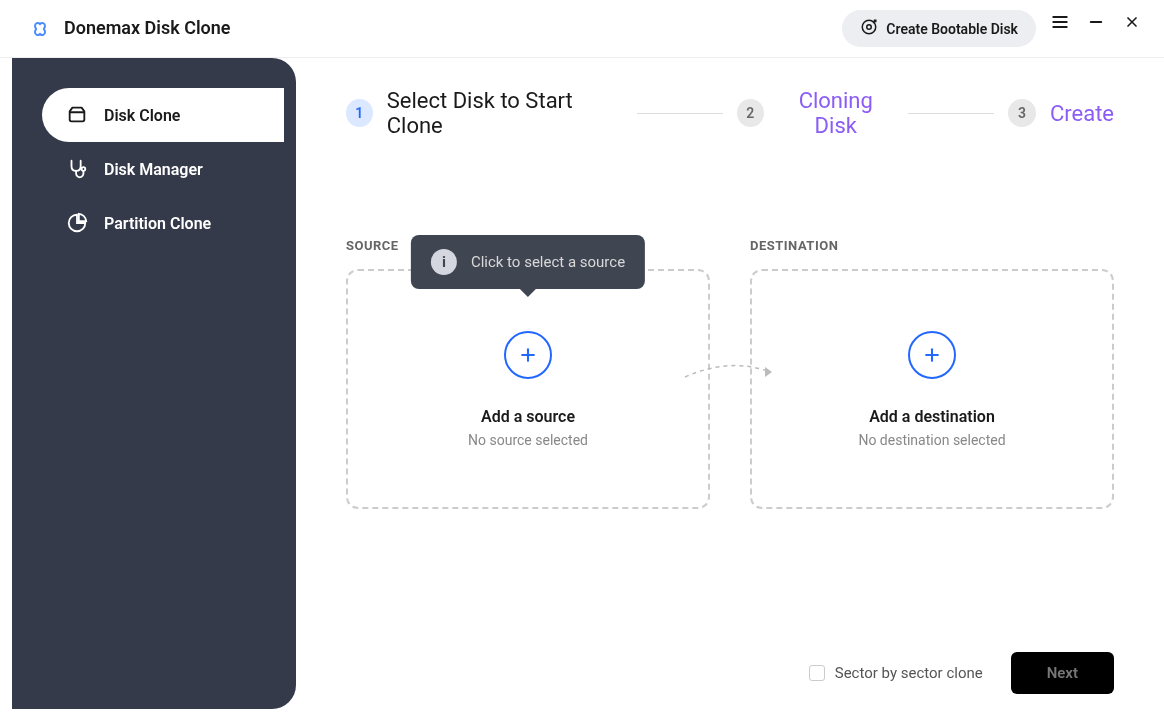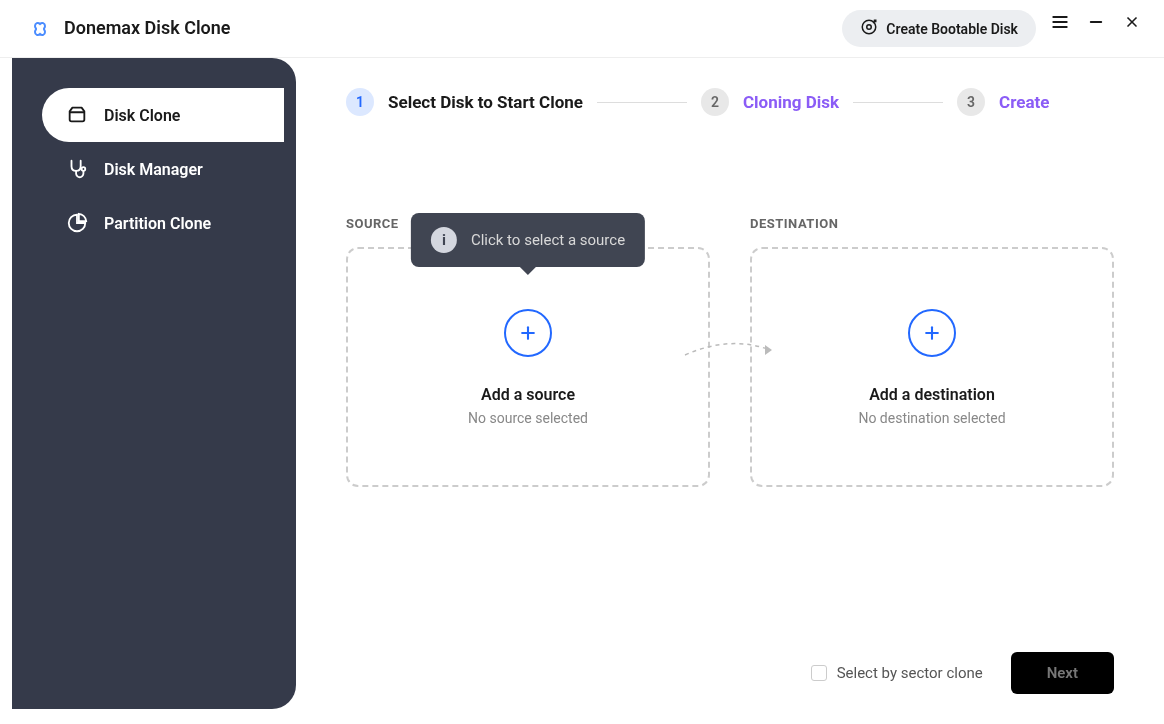--- a/index.html
+++ b/index.html
@@ -140,22 +140,22 @@
     }
     .step-num.active {
       background: #dce8ff;
       color: #2268ff;
     }
     .step-num.inactive {
       background: #e8e8e8;
       color: #666;
     }
     .step-label {
-      font-size: 17px;
-      font-weight: 700;
+      font-size: 22px;
+      font-weight: 400;
     }
     .step-label.active {
       color: #1a1a1a;
     }
     .step-label.inactive {
       color: #8b5cf6;
       text-align: center;
     }
     .step-line {
       height: 1px;
@@ -421,19 +421,19 @@
             </div>
             <div class="dropzone-title">Add a destination</div>
             <div class="dropzone-sub">No destination selected</div>
           </div>
         </div>
       </div>
 
       <div class="footer">
         <label class="checkbox-wrap">
           <span class="checkbox"></span>
-          <span class="checkbox-label">Select by sector clone</span>
+          <span class="checkbox-label">Sector by sector clone</span>
         </label>
         <button class="next-btn">Next</button>
       </div>
     </div>
   </div>
 </div>
 
 </body></html>

